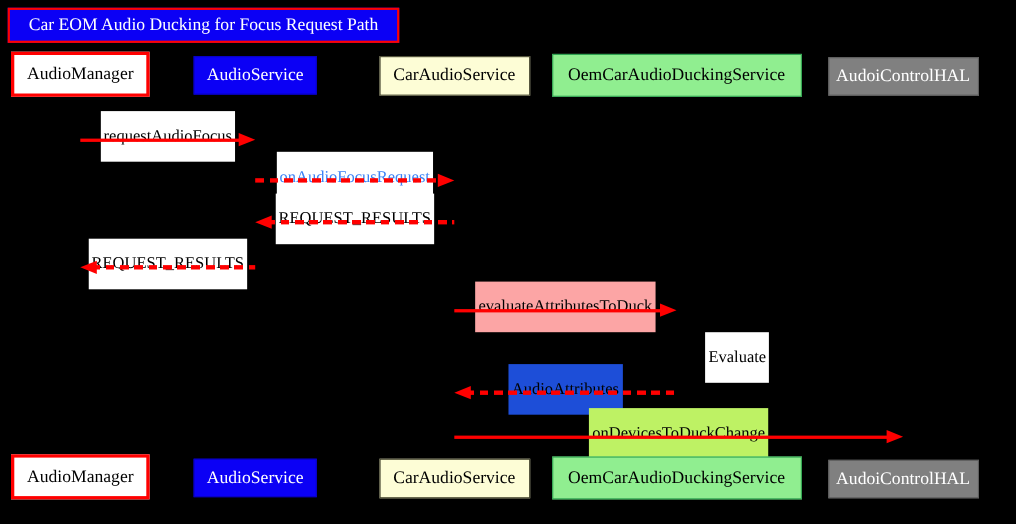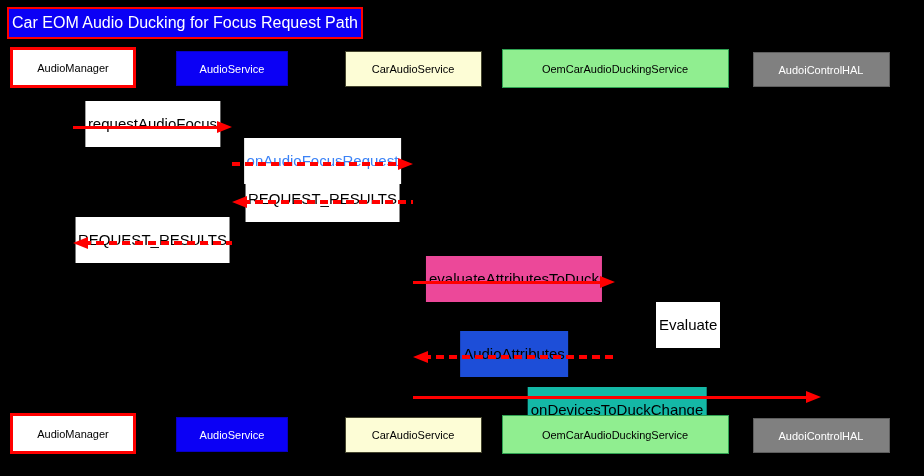--- a/index.html
+++ b/index.html
@@ -1,27 +1,27 @@
 <!DOCTYPE html>
 <html><head>
 <meta charset="utf-8">
 <style>
   html,body{margin:0;padding:0;background:#000000;}
   #canvas{
     position:relative;width:924px;height:476px;overflow:hidden;
-    font-family:Liberation Sans, sans-serif;
+    font-family:Liberation Serif, serif;
   }
   .titlebox{
     position:absolute;left:7px;top:7px;width:352px;height:28px;
     border:2px solid;display:flex;align-items:center;justify-content:center;
     font-size:16px;white-space:nowrap;
   }
   .participant{
     position:absolute;display:flex;align-items:center;justify-content:center;
-    font-size:11px;box-sizing:border-box;white-space:nowrap;border-style:solid;
+    font-size:16px;box-sizing:border-box;white-space:nowrap;border-style:solid;
   }
   .msg-label{
     position:absolute;font-size:15px;line-height:20px;height:20px;
     padding:13px 3px;white-space:nowrap;
   }
   .line{position:absolute;}
   .head{position:absolute;width:0;height:0;}
 </style>
 </head>
 <body>
@@ -41,28 +41,28 @@
       <div class="head" style="top: 121px; border-top: 6px solid transparent; border-bottom: 6px solid transparent; left: 217px; border-left: 15px solid rgb(255, 0, 0);"></div>
       <div class="msg-label" style="background: rgb(255, 255, 255); color: #3b82f6; left: 322.5px; top: 138px; transform: translateX(-50%);">onAudioFocusRequest</div>
       <div class="line" style="height: 4px; top: 162px; background: repeating-linear-gradient(90deg, rgb(255, 0, 0) 0px, rgb(255, 0, 0) 8px, transparent 8px, transparent 13px); left: 232px; width: 171px;"></div>
       <div class="head" style="top: 158px; border-top: 6px solid transparent; border-bottom: 6px solid transparent; left: 398px; border-left: 15px solid rgb(255, 0, 0);"></div>
       <div class="msg-label" style="background: rgb(255, 255, 255); color: rgb(0, 0, 0); left: 322.5px; top: 176px; transform: translateX(-50%);">REQUEST_RESULTS</div>
       <div class="line" style="height: 4px; top: 200px; background: repeating-linear-gradient(90deg, rgb(255, 0, 0) 0px, rgb(255, 0, 0) 8px, transparent 8px, transparent 13px); left: 242px; width: 171px;"></div>
       <div class="head" style="top: 196px; border-top: 6px solid transparent; border-bottom: 6px solid transparent; left: 232px; border-right: 15px solid rgb(255, 0, 0);"></div>
       <div class="msg-label" style="background: rgb(255, 255, 255); color: rgb(0, 0, 0); left: 152.5px; top: 217px; transform: translateX(-50%);">REQUEST_RESULTS</div>
       <div class="line" style="height: 4px; top: 241px; background: repeating-linear-gradient(90deg, rgb(255, 0, 0) 0px, rgb(255, 0, 0) 8px, transparent 8px, transparent 13px); left: 83px; width: 149px;"></div>
       <div class="head" style="top: 237px; border-top: 6px solid transparent; border-bottom: 6px solid transparent; left: 73px; border-right: 15px solid rgb(255, 0, 0);"></div>
-      <div class="msg-label" style="background: #ec4899; color: rgb(0, 0, 0); left: 514px; top: 256px; transform: translateX(-50%);">evaluateAttributesToDuck</div>
+      <div class="msg-label" style="background: #fca5a5; color: rgb(0, 0, 0); left: 514px; top: 256px; transform: translateX(-50%);">evaluateAttributesToDuck</div>
       <div class="line" style="height: 3px; top: 281px; background: rgb(255, 0, 0); left: 413px; width: 192px;"></div>
       <div class="head" style="top: 276px; border-top: 6px solid transparent; border-bottom: 6px solid transparent; left: 600px; border-left: 15px solid rgb(255, 0, 0);"></div>
-      <div class="msg-label" style="background: rgb(255, 255, 255); color: rgb(0, 0, 0); left: 641px; top: 302px; margin-left: 15px;">Evaluate</div>
+      <div class="msg-label" style="background: rgb(255, 255, 255); color: rgb(0, 0, 0); left: 641px; top: 302px;">Evaluate</div>
       <div class="msg-label" style="background: #1d4ed8; color: rgb(0, 0, 0); left: 514px; top: 331px; transform: translateX(-50%);">AudioAttributes</div>
       <div class="line" style="height: 4px; top: 355px; background: repeating-linear-gradient(90deg, rgb(255, 0, 0) 0px, rgb(255, 0, 0) 8px, transparent 8px, transparent 13px); left: 423px; width: 192px;"></div>
       <div class="head" style="top: 351px; border-top: 6px solid transparent; border-bottom: 6px solid transparent; left: 413px; border-right: 15px solid rgb(255, 0, 0);"></div>
-      <div class="msg-label" style="background: #14b8a6; color: rgb(0, 0, 0); left: 617px; top: 371px; transform: translateX(-50%); margin-top: 16px;">onDevicesToDuckChange</div>
+      <div class="msg-label" style="background: #bef264; color: rgb(0, 0, 0); left: 617px; top: 371px; transform: translateX(-50%);">onDevicesToDuckChange</div>
       <div class="line" style="height: 3px; top: 396px; background: rgb(255, 0, 0); left: 413px; width: 398px;"></div>
       <div class="head" style="top: 391px; border-top: 6px solid transparent; border-bottom: 6px solid transparent; left: 806px; border-left: 15px solid rgb(255, 0, 0);"></div>
     </div>
   <div id="participants-bottom">
       <div class="participant" style="left: 10px; top: 413px; width: 126px; height: 41px; background: rgb(255, 255, 255); border-width: 3px; border-color: rgb(255, 0, 0); color: rgb(0, 0, 0);">AudioManager</div>
       <div class="participant" style="left: 176px; top: 417px; width: 112px; height: 35px; background: rgb(11, 0, 245); border-width: 1px; border-color: rgb(9, 0, 196); color: rgb(255, 255, 255);">AudioService</div>
       <div class="participant" style="left: 344.5px; top: 417px; width: 137px; height: 36px; background: rgb(253, 253, 214); border-width: 1px; border-color: rgb(68, 68, 46); color: rgb(0, 0, 0);">CarAudioService</div>
       <div class="participant" style="left: 501.5px; top: 415px; width: 227px; height: 39px; background: rgb(144, 238, 144); border-width: 1px; border-color: rgb(47, 163, 82); color: rgb(0, 0, 0);">OemCarAudioDuckingService</div>
       <div class="participant" style="left: 752.5px; top: 418px; width: 137px; height: 35px; background: rgb(128, 128, 128); border-width: 1px; border-color: rgb(94, 94, 94); color: rgb(255, 255, 255);">AudoiControlHAL</div>
     </div>

